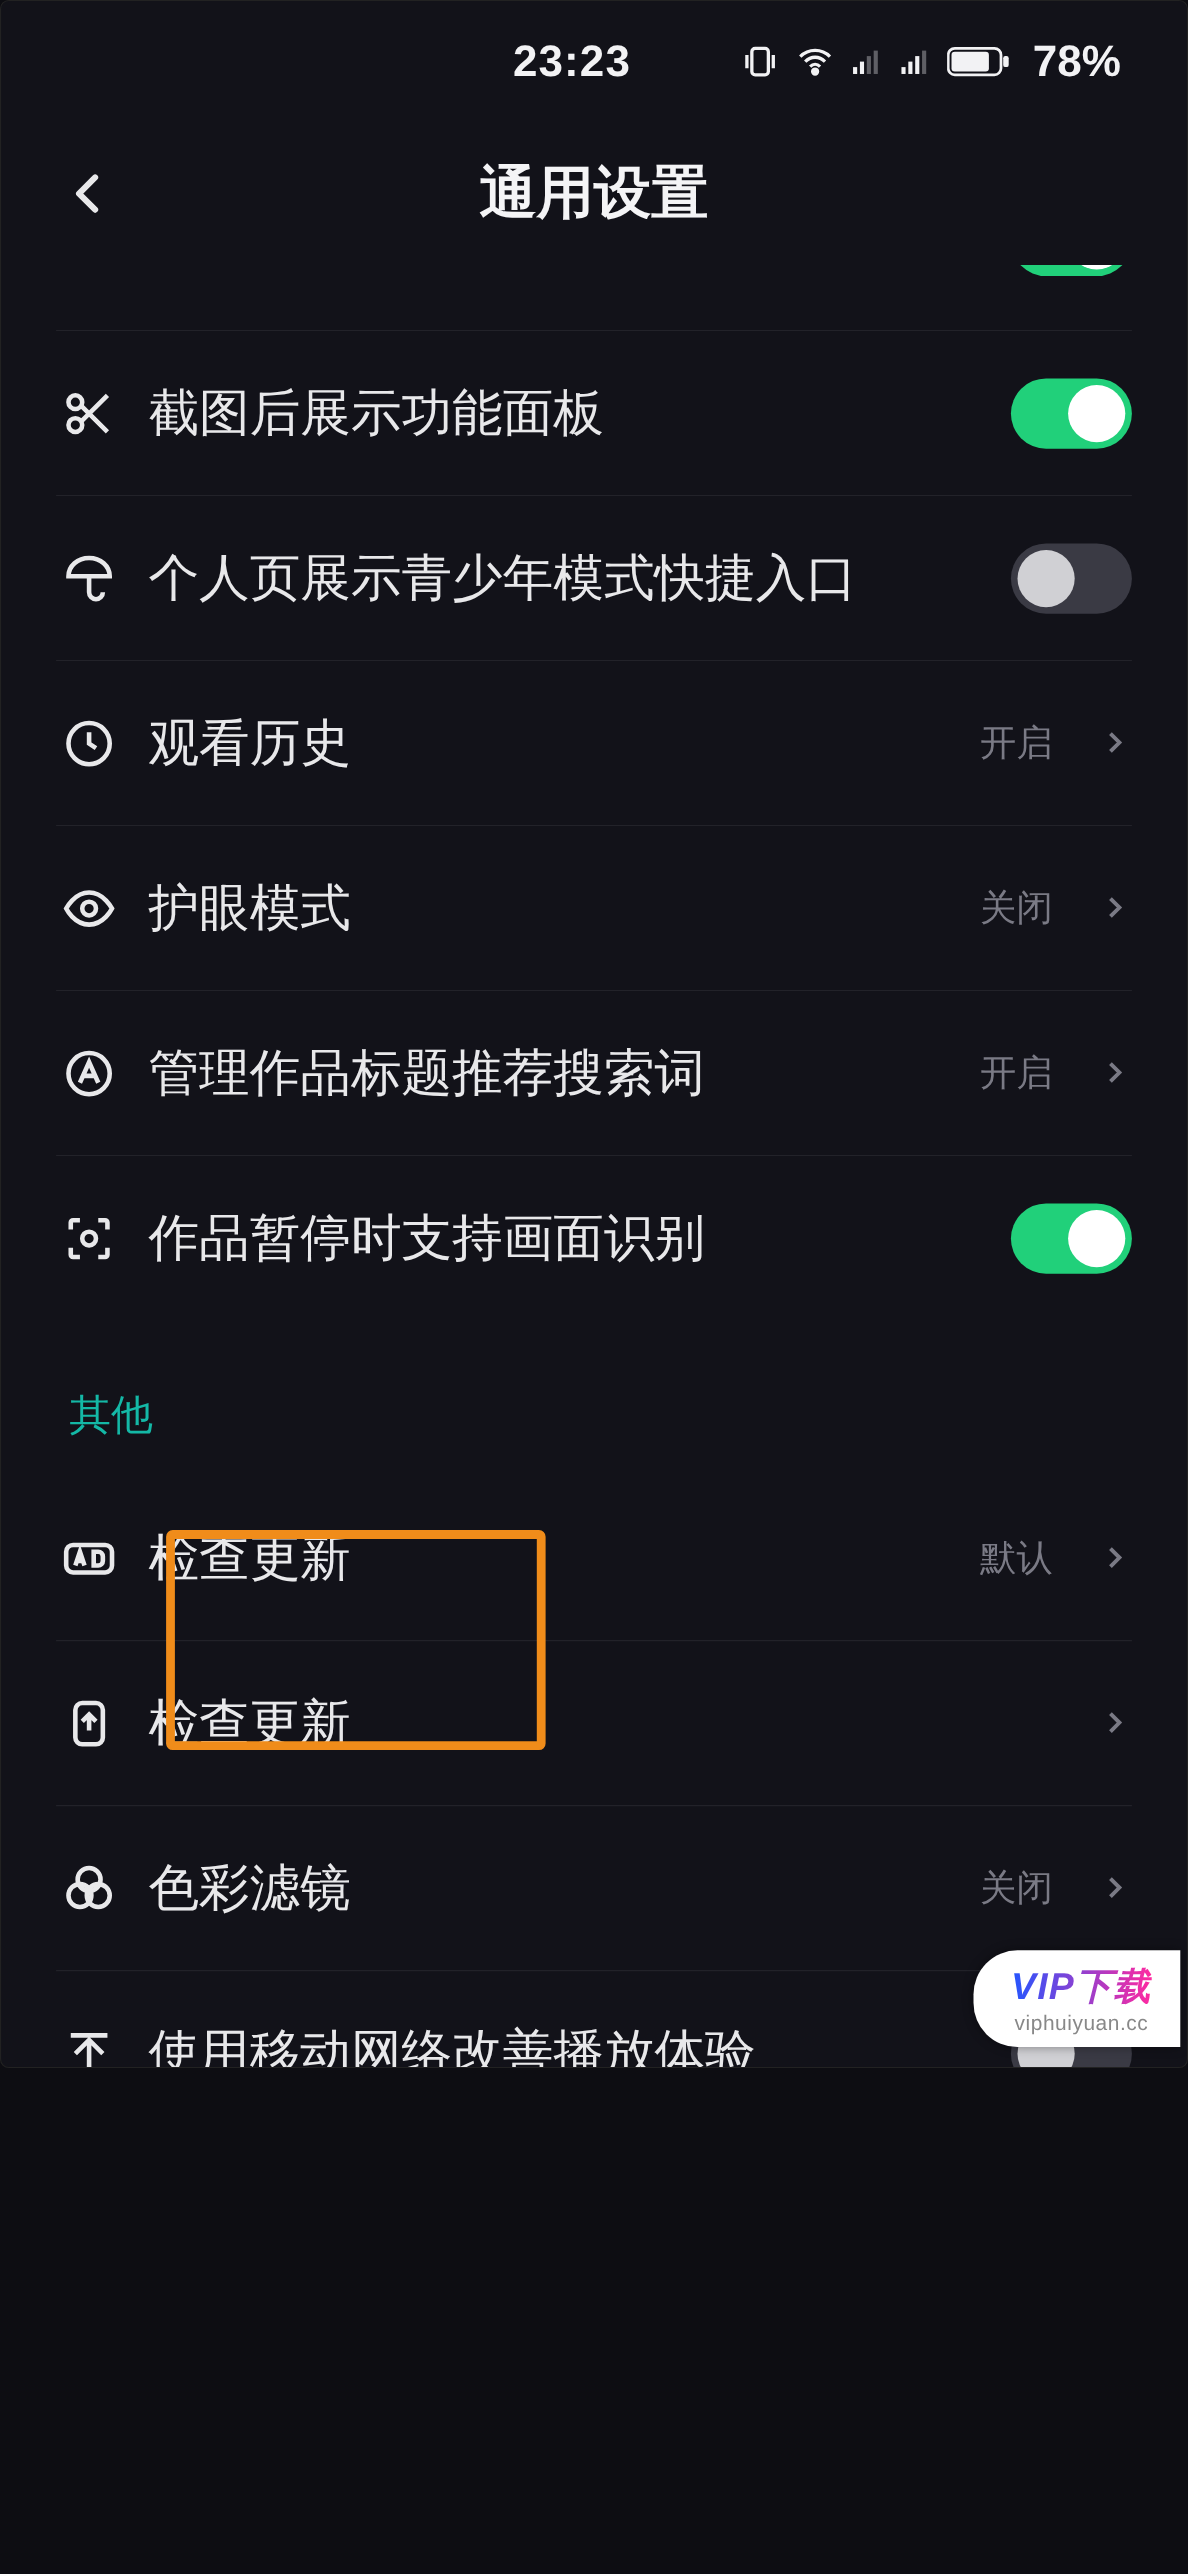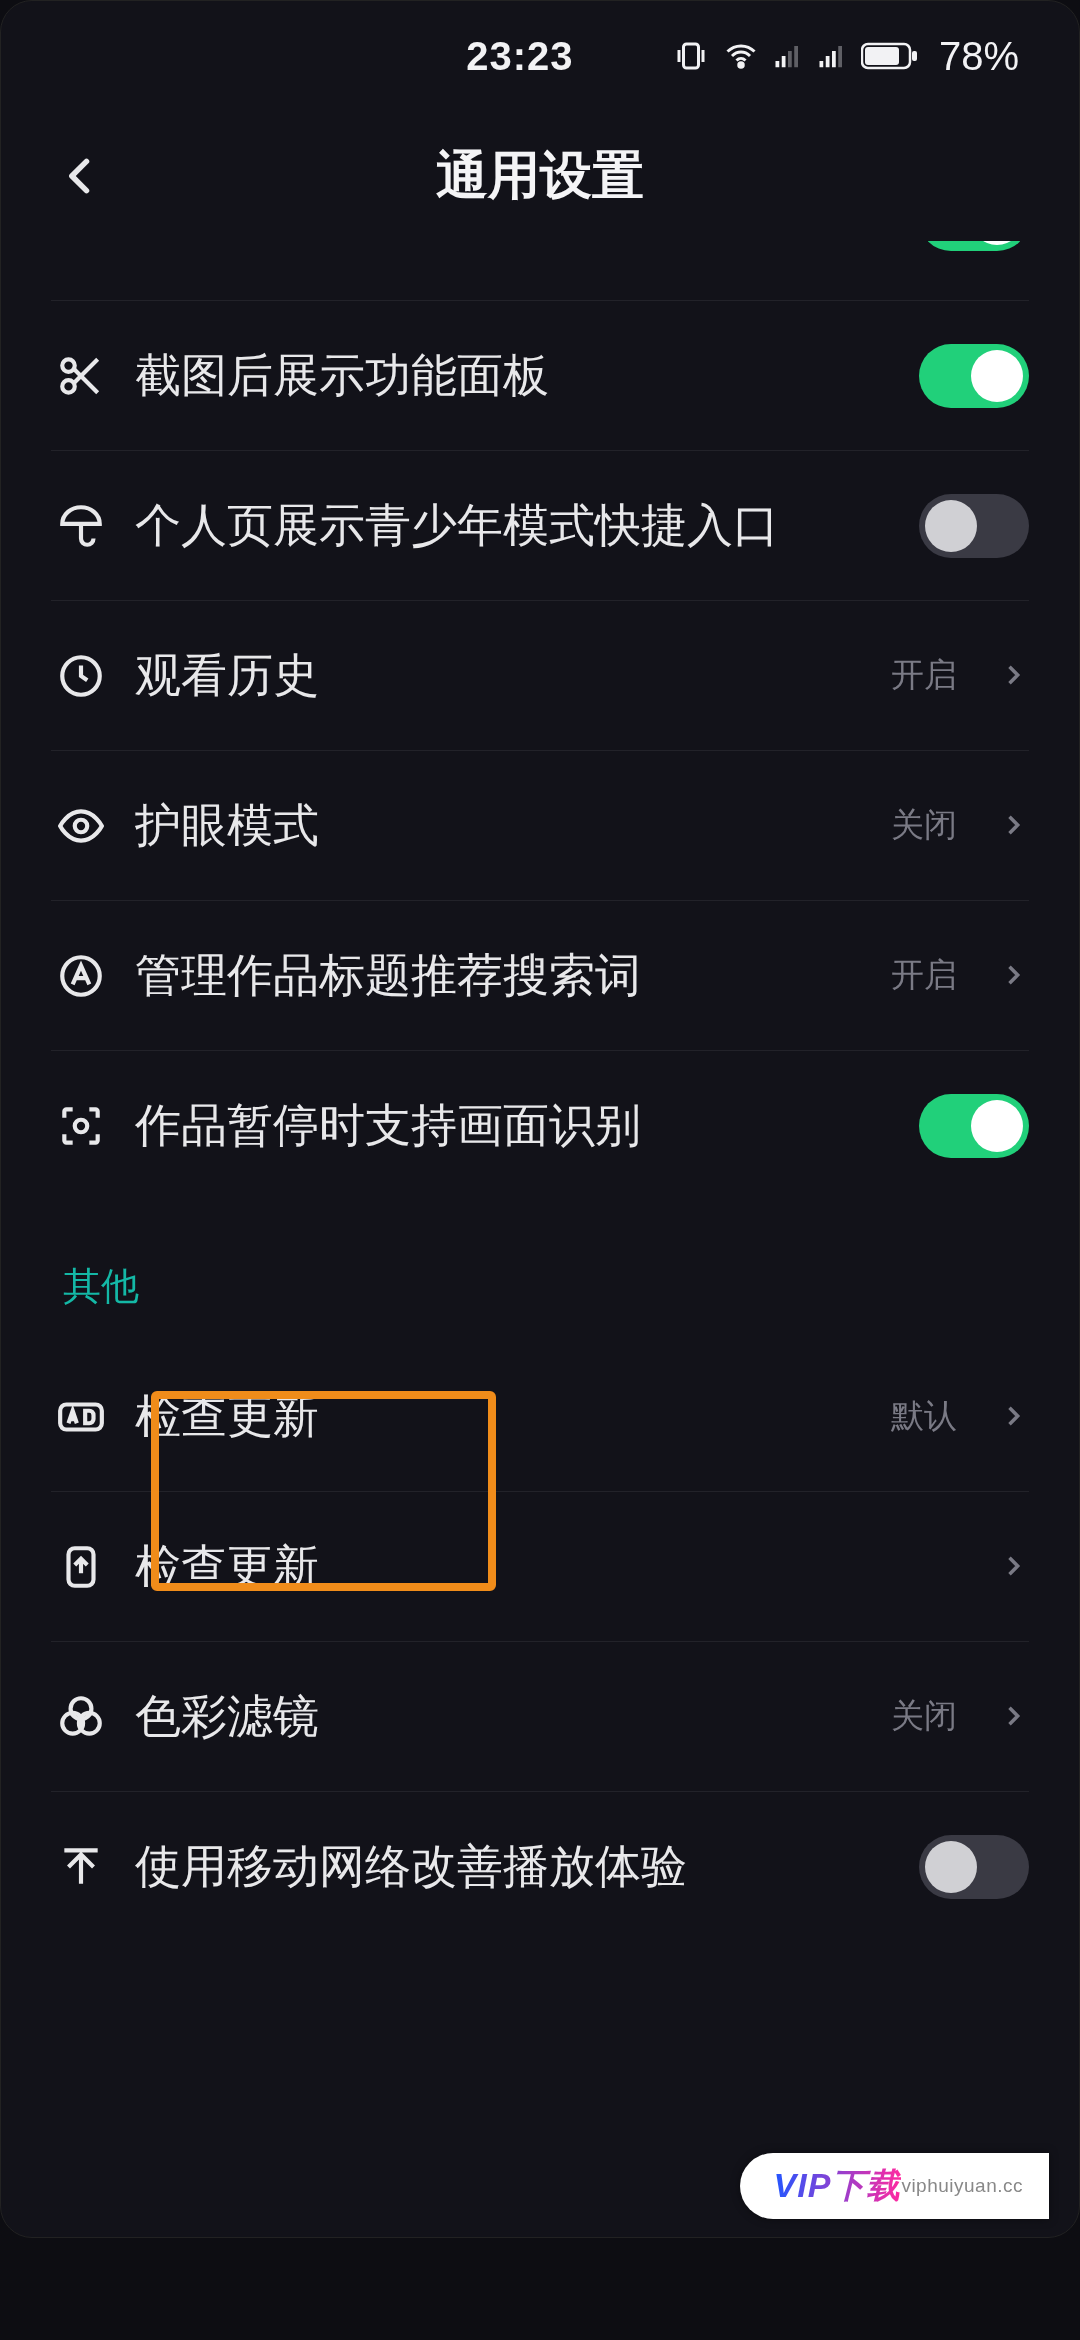--- a/index.html
+++ b/index.html
@@ -1,24 +1,24 @@
 <!DOCTYPE html>
 <html><head>
 <meta charset="utf-8">
 <style>
   * { margin: 0; padding: 0; box-sizing: border-box; }
   html, body { width: 1080px; height: 2340px; background: #0d0d12; font-family: -apple-system, "PingFang SC", "Helvetica Neue", Arial, sans-serif; color: #e8e8ea; overflow: hidden; }
-  .phone { width: 1080px; height: 2238px; background: #121219; border-radius: 32px; position: relative; overflow: hidden; border: 1px solid #222; }
+  .phone { width: 1080px; height: 1880px; background: #121219; border-radius: 8px; position: relative; overflow: hidden; border: 1px solid #222; }
   
   .status-bar { height: 110px; display: flex; align-items: center; justify-content: space-between; padding: 0 60px; font-size: 40px; color: #f2f2f4; }
   .status-left { flex: 1; }
   .status-center { flex: 1; text-align: center; font-weight: 600; letter-spacing: 1px; }
   .status-right { flex: 1; display: flex; align-items: center; justify-content: flex-end; gap: 14px; }
   .status-right svg { display: block; }
-  .battery-pct { font-size: 40px; font-weight: 400; margin-left: 6px; }
+  .battery-pct { font-size: 40px; font-weight: 700; margin-left: 6px; }
   
   .title-bar { height: 130px; display: flex; align-items: center; padding: 0 40px; position: relative; }
   .title-bar .back { width: 80px; height: 80px; display: flex; align-items: center; justify-content: center; color: #e8e8ea; }
   .title-bar .title { position: absolute; left: 50%; transform: translateX(-50%); font-size: 52px; font-weight: 600; color: #f4f4f6; }
   
   .list { padding: 0 50px; }
   .row { display: flex; align-items: center; min-height: 150px; gap: 24px; border-bottom: 1px solid rgba(255,255,255,0.07); }
   .row.no-border { border-bottom: none; }
   .row .icon { width: 60px; height: 60px; display: flex; align-items: center; justify-content: center; color: #e8e8ea; flex-shrink: 0; }
   .row .icon svg { width: 50px; height: 50px; }
@@ -34,21 +34,21 @@
   .toggle.off .knob { left: 6px; background: #d0d0d4; }
   .section-label { font-size: 38px; color: #14b8a6; padding: 60px 12px 30px 12px; }
   .row-sub { font-size: 38px; color: #6d6d78; line-height: 1.55; padding: 0 0 40px 94px; margin-top: -18px; }
   .row.with-sub { border-bottom: none; }
   
   .row.partial { min-height: 60px; height: 60px; overflow: hidden; align-items: flex-start; }
   .row.partial .icon, .row.partial .label, .row.partial .toggle { position: relative; top: -54px; }
   
   .highlight-box { position: absolute; border: 8px solid #f08c1a; border-radius: 6px; pointer-events: none; }
   
-  .watermark { position: absolute; bottom: 18px; right: 30px; background: #fff; border-radius: 40px 0 0 40px; padding: 10px 26px 10px 34px; display: flex; flex-direction: row; align-items: center; box-shadow: 0 0 10px rgba(0,0,0,.4); }
+  .watermark { position: absolute; bottom: 18px; right: 6px; background: #fff; border-radius: 40px 0 0 40px; padding: 10px 26px 10px 34px; display: flex; flex-direction: column; align-items: center; box-shadow: 0 0 10px rgba(0,0,0,.4); }
   .watermark .vip { font-size: 34px; font-weight: 800; font-style: italic; background: linear-gradient(90deg, #2356ff 0%, #ff2aa0 100%); -webkit-background-clip: text; background-clip: text; color: transparent; letter-spacing: 1px; }
   .watermark .sub { font-size: 19px; color: #888; letter-spacing: .5px; }
 </style>
 </head>
 <body>
 
 <div class="phone">
 
   <div class="status-bar">
     <div class="status-left"></div>

